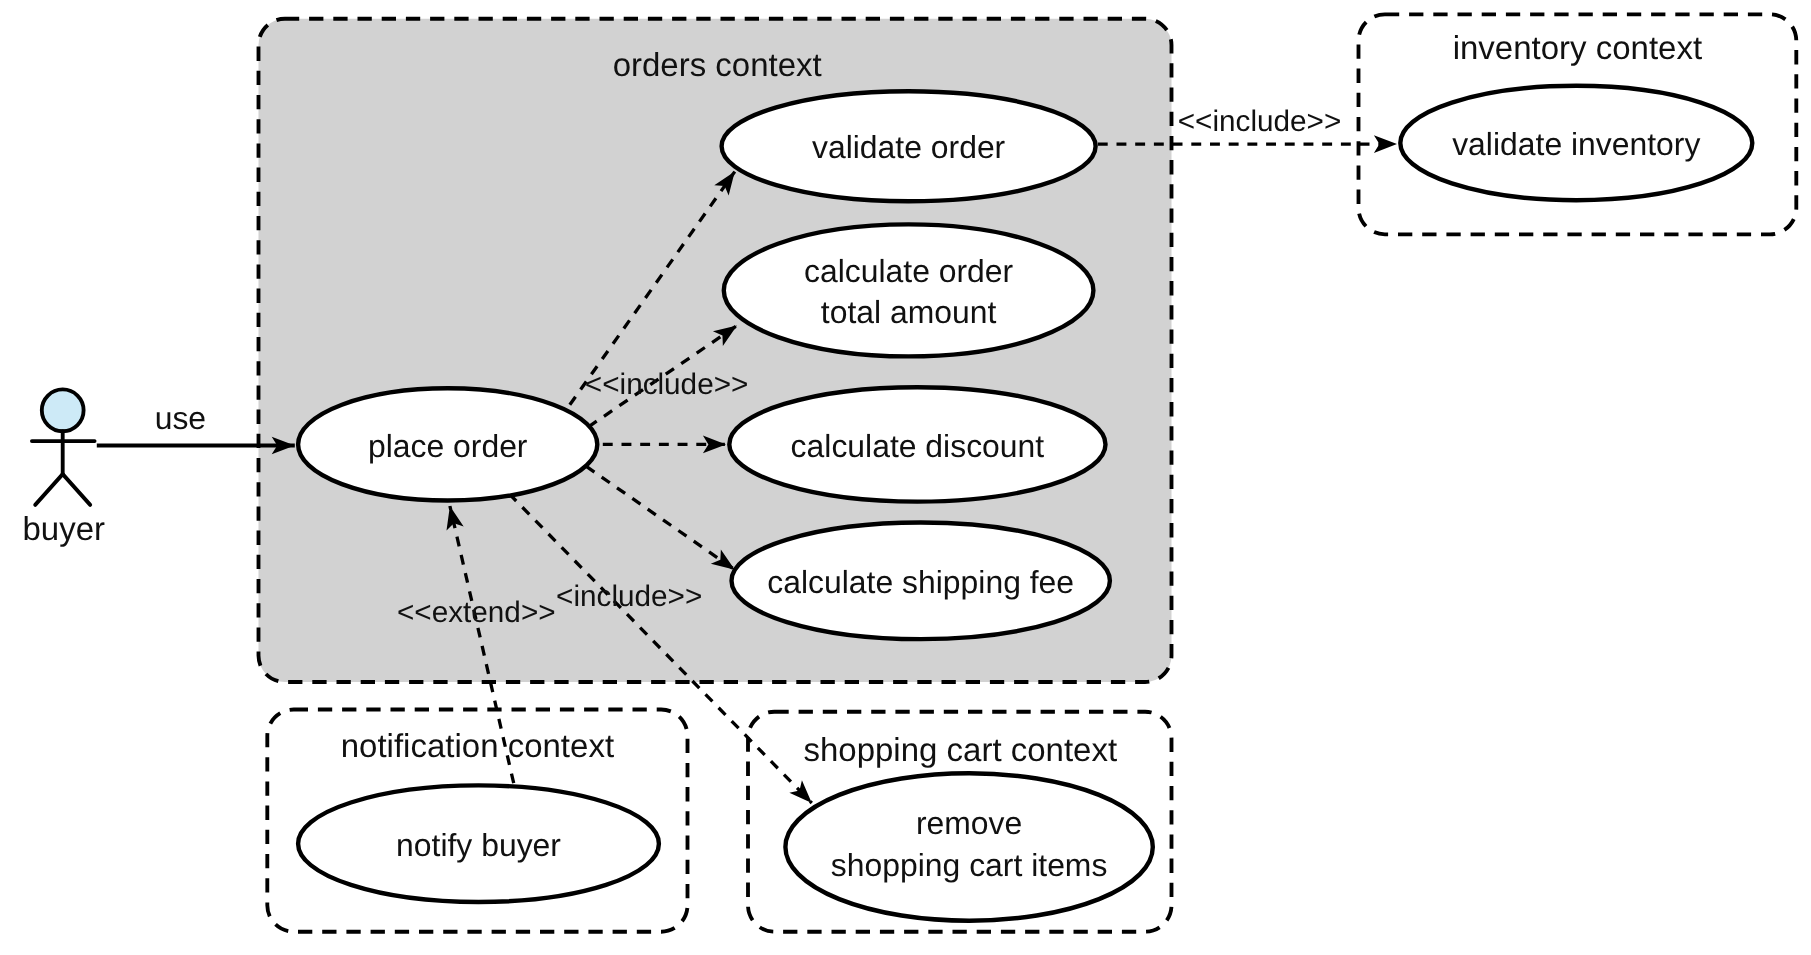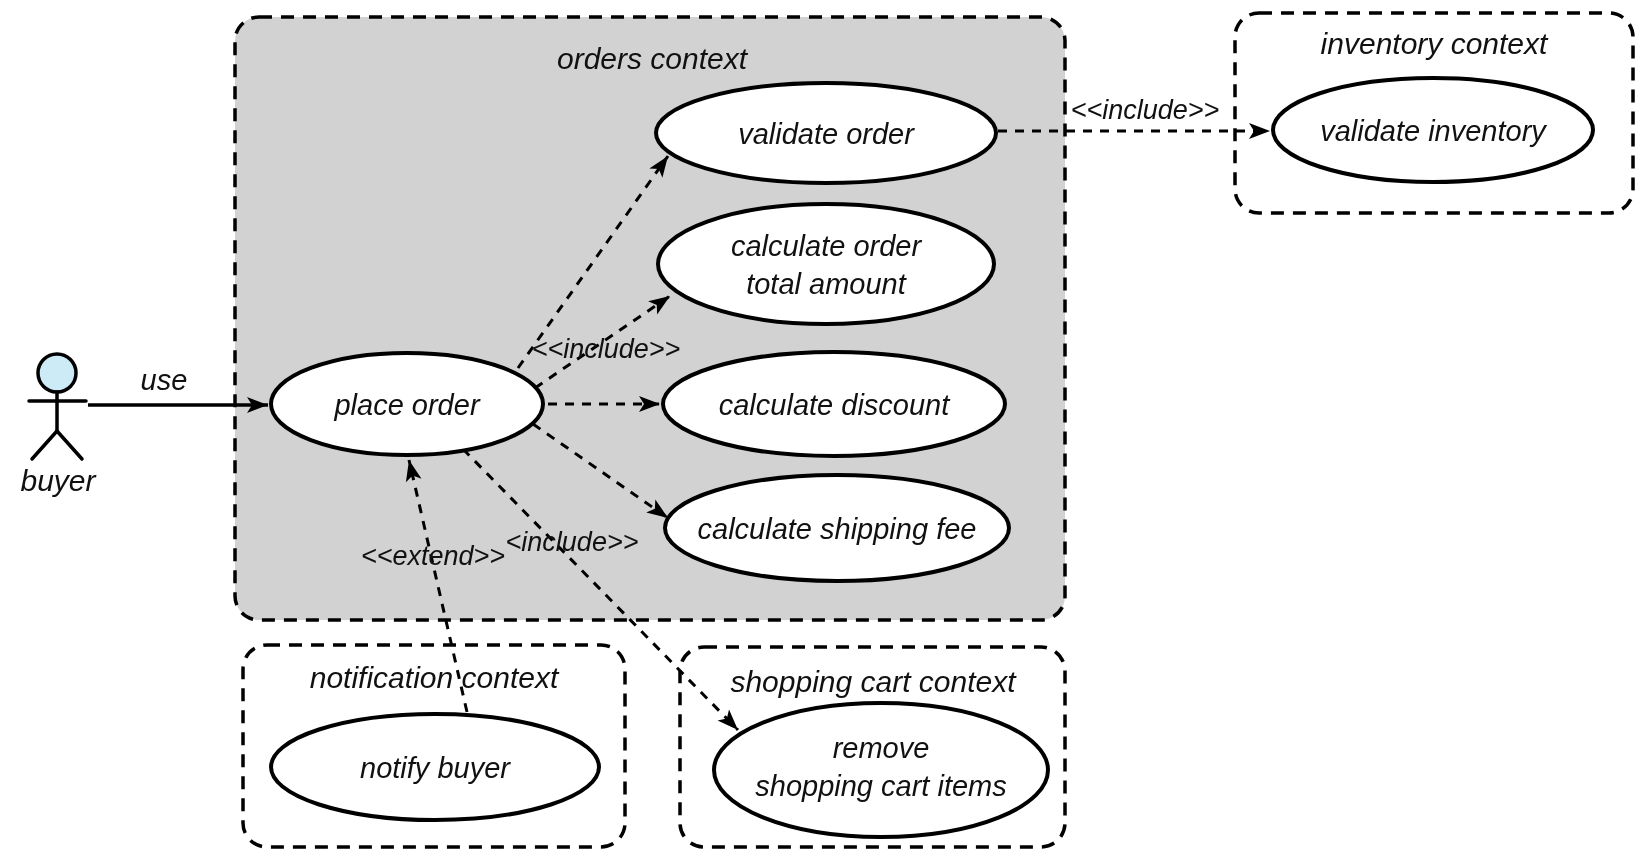--- a/index.html
+++ b/index.html
@@ -7,21 +7,20 @@
     padding: 0;
     background: #ffffff;
     font-family: "Liberation Sans", "DejaVu Sans", sans-serif;
   }
   .stage {
     position: relative;
     width: 1646px;
     height: 868px;
     background: #ffffff;
     overflow: hidden;
-    font-style: italic;
   }
   svg { display: block; }
   text {
     font-family: "Liberation Sans", "DejaVu Sans", sans-serif;
     fill: #111111;
   }
   .ctx-title   { font-size: 30px; }
   .uc-label    { font-size: 29px; }
   .edge-label  { font-size: 27px; }
   .actor-label { font-size: 30px; }

